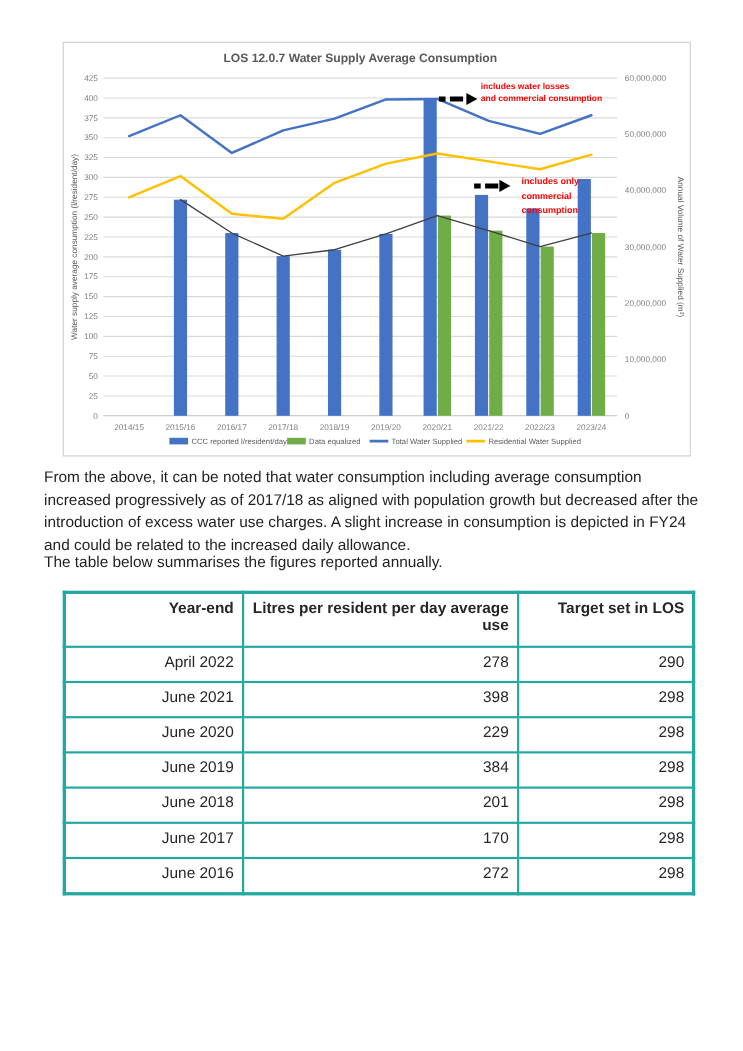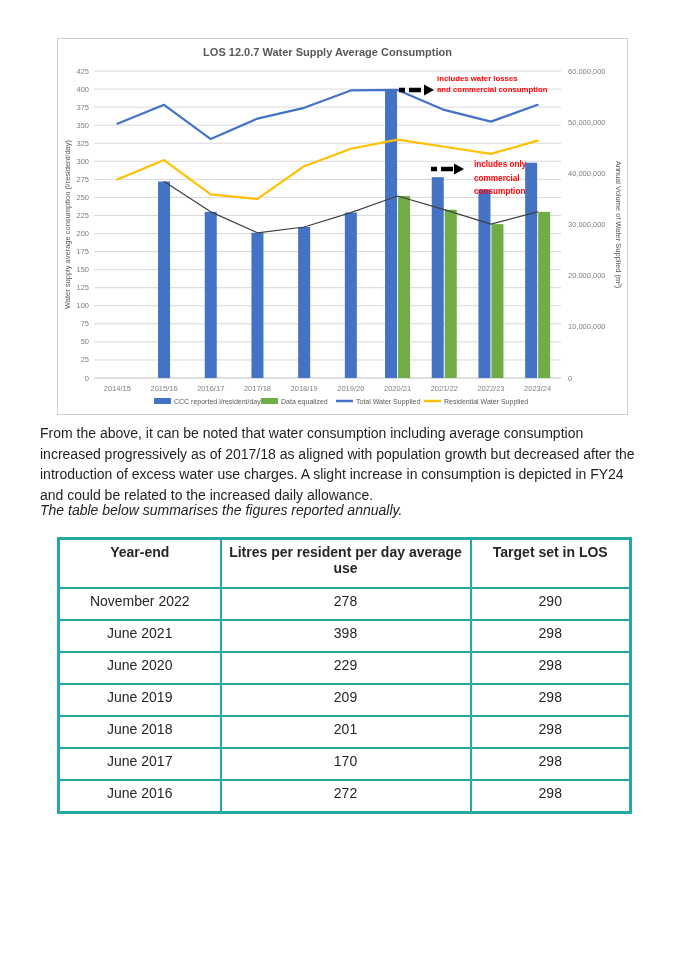--- a/index.html
+++ b/index.html
@@ -1,24 +1,24 @@
 <!DOCTYPE html>
 <html style="--teal: #24A8A2;"><head>
 <meta charset="utf-8">
 <style>
   html,body{margin:0;padding:0;background:#ffffff;}
   body{font-family:"Liberation Sans", sans-serif; color:#262626;}
   #page{position:relative;width:675px;height:955px;background:#ffffff;overflow:hidden;}
   .chart-box{position:absolute;left:57px;top:38px;width:571px;height:377px;border:1px solid #cfcfcf;background:#ffffff;box-sizing:border-box;}
   .para{position:absolute;left:40px;width:600px;font-size:14px;line-height:20.5px;color:#1f1f1f;}
   #para1{top:423px;}
-  #para2{top:500px;font-style:italic;}
+  #para2{top:500px;}
   .doc-table{position:absolute;left:57px;top:537px;}
   table{border-collapse:collapse;table-layout:fixed;width:572px;border:3px solid var(--teal,#24A8A2);}
-  th,td{border:2px solid var(--teal,#24A8A2);font-size:14px;text-align:center;vertical-align:top;padding:4px 7px 10px 7px;background:#ffffff;}
+  th,td{border:2px solid var(--teal,#24A8A2);font-size:14px;text-align:right;vertical-align:top;padding:4px 7px 10px 7px;background:#ffffff;}
   th{font-weight:bold;padding-bottom:11px;}
   svg text{font-family:"Liberation Sans", sans-serif;}
 </style>
 </head>
 <body>
 
 <div id="page">
 
   <div class="chart-box">
     <svg id="chart-svg" width="569" height="375" viewBox="0 0 569 375">
@@ -143,37 +143,37 @@
         </colgroup>
       <thead>
           <tr id="table-head-row">
             <th>Year-end</th>
             <th>Litres per resident per day average use</th>
             <th>Target set in LOS</th>
           </tr>
         </thead>
       <tbody id="table-body">
           <tr>
-            <td>November 2022</td>
+            <td>April 2022</td>
             <td>278</td>
             <td>290</td>
           </tr>
           <tr>
             <td>June 2021</td>
             <td>398</td>
             <td>298</td>
           </tr>
           <tr>
             <td>June 2020</td>
             <td>229</td>
             <td>298</td>
           </tr>
           <tr>
             <td>June 2019</td>
-            <td>209</td>
+            <td>384</td>
             <td>298</td>
           </tr>
           <tr>
             <td>June 2018</td>
             <td>201</td>
             <td>298</td>
           </tr>
           <tr>
             <td>June 2017</td>
             <td>170</td>

